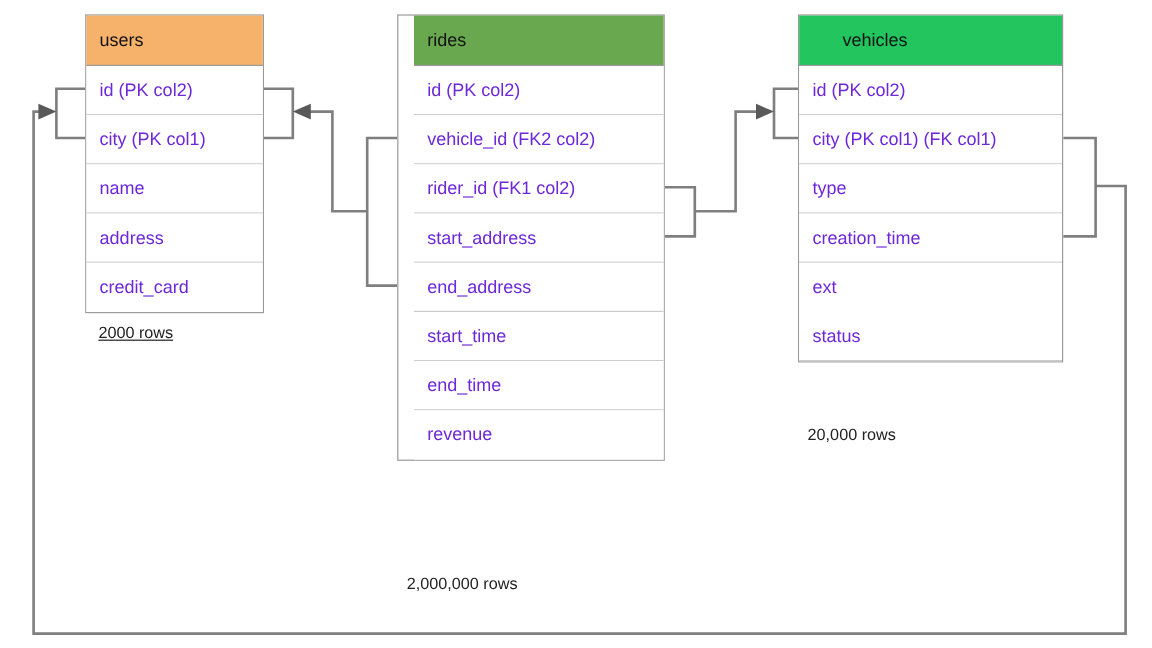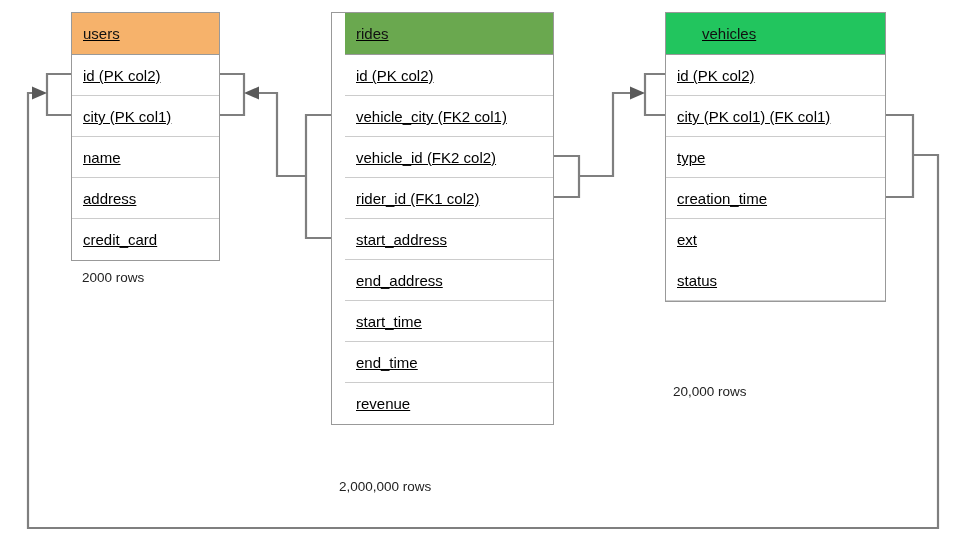--- a/index.html
+++ b/index.html
@@ -21,40 +21,39 @@
     top: 0;
     width: 960px;
     height: 540px;
     pointer-events: none;
   }
   .entity {
     position: absolute;
     box-sizing: border-box;
     border: 1px solid #999999;
     background: #ffffff;
-    text-decoration: underline;
   }
   .entity-header {
     box-sizing: border-box;
     height: 42px;
     line-height: 42px;
     padding: 0 0 0 11px;
     font-size: 15px;
     color: #111111;
     border-bottom: 1px solid #999999;
     white-space: nowrap;
     overflow: hidden;
   }
   .entity-row {
     box-sizing: border-box;
     height: 41px;
     line-height: 41px;
     padding: 0 0 0 11px;
     font-size: 15px;
-    color: #000000;
+    color: #6d28d9;
     border-bottom: 1px solid #cccccc;
     background: #ffffff;
     white-space: nowrap;
     overflow: hidden;
   }
   .entity-row.last {
     border-bottom: none;
   }
   .rowcount {
     position: absolute;
@@ -105,33 +104,30 @@
     <div class="entity-row">
       <span>name</span>
     </div>
     <div class="entity-row">
       <span>address</span>
     </div>
     <div class="entity-row last">
       <span>credit_card</span>
     </div>
   </div>
-  <div class="rowcount" style="left:82px; top:270px;">
+  <div class="rowcount" style="left:82px; top:270px;text-decoration:underline;">
     <span>2000 rows</span>
   </div>
 
   <div class="entity" style="left:331px; top:12px; width:223px;padding-left:13px;">
     <div class="entity-header" style="background:#6aa84f;">
       <span>rides</span>
     </div>
     <div class="entity-row">
       <span>id (PK col2)</span>
-    </div>
-    <div class="entity-row">
-      <span>vehicle_city (FK2 col1)</span>
     </div>
     <div class="entity-row">
       <span>vehicle_id (FK2 col2)</span>
     </div>
     <div class="entity-row">
       <span>rider_id (FK1 col2)</span>
     </div>
     <div class="entity-row">
       <span>start_address</span>
     </div>
@@ -168,17 +164,17 @@
     <div class="entity-row">
       <span>creation_time</span>
     </div>
     <div class="entity-row last">
       <span>ext</span>
     </div>
     <div class="entity-row">
       <span>status</span>
     </div>
   </div>
-  <div class="rowcount" style="left:673px; top:355px;margin-top:29px;">
+  <div class="rowcount" style="left:673px; top:355px;">
     <span>20,000 rows</span>
   </div>
 
 </div>
 
 </body></html>

